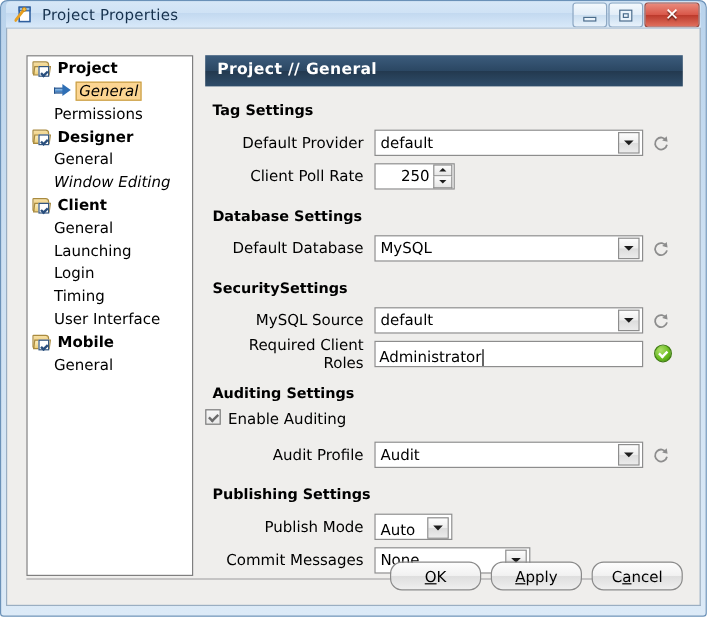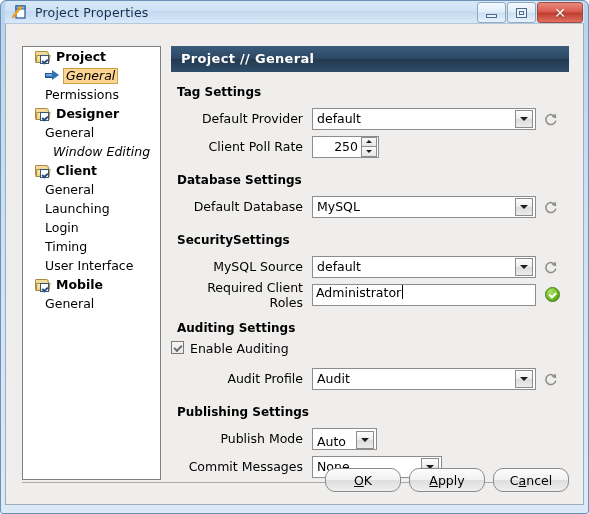--- a/index.html
+++ b/index.html
@@ -116,29 +116,29 @@
     width: 139px; height: 434px;
     background: #ffffff;
     border: 1px solid #7f7f7f;
     box-sizing: border-box;
     overflow: hidden;
   }
   .tree-row {
     display: flex;
     align-items: center;
     height: 19px;
-    padding-left: 12px;
+    padding-left: 4px;
     white-space: nowrap;
   }
   .tree-row .label {
     font-size: 12.5px;
     line-height: 14px;
   }
   .tree-row.group .label { font-weight: bold; }
-  .tree-row.italic .label { font-style: italic; margin-left: 8px; }
+  .tree-row.italic .label { font-style: italic; }
   .tree-row.child { padding-left: 22px; }
   .tree-row.selected .label {
     background: #fcd592;
     border: 1px solid #c8a14a;
     padding: 0 2px;
     font-style: italic;
   }
 
   
   .folder-icon {
@@ -278,21 +278,21 @@
   .combo-mid  { width: 130px; }
   .combo-narrow { width: 65px; align-items: flex-end; }
 
   
   .textfield {
     width: 224px; height: 22px;
     background: #ffffff;
     border: 1px solid #8d8d8d;
     box-sizing: border-box;
     display: flex;
-    align-items: flex-start;
+    align-items: flex-end;
     padding-left: 3px;
     font-size: 12.5px;
     position: relative;
   }
   .caret {
     display: inline-block;
     width: 1px;
     height: 14px;
     background: #000;
     margin-left: 1px;

